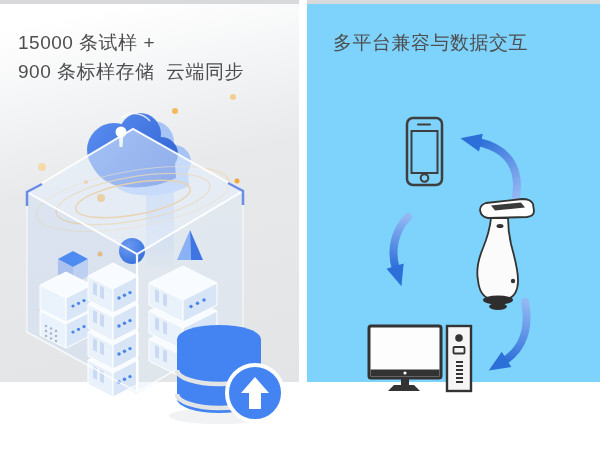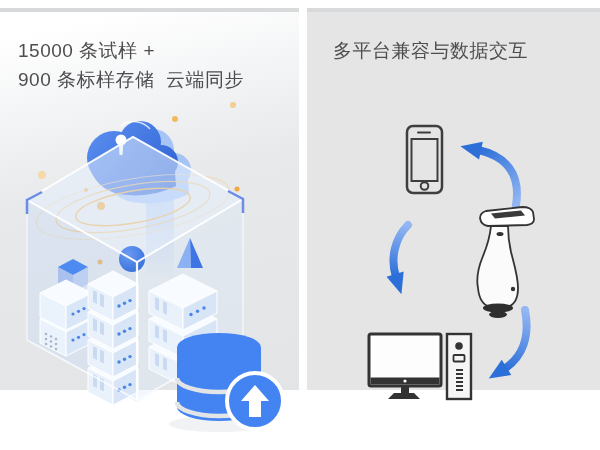--- a/index.html
+++ b/index.html
@@ -1,26 +1,26 @@
 <!DOCTYPE html>
 <html><head>
 <meta charset="utf-8">
 <style>
   html,body{margin:0;padding:0}
   body{
     width:600px;height:450px;position:relative;overflow:hidden;
     background:#ffffff;
     font-family:"Liberation Sans",sans-serif;
   }
-  .panel{position:absolute;top:8px;height:382px;box-sizing:border-box;border-top:4px solid #d8d9da}
+  .panel{position:absolute;top:0;height:382px;box-sizing:border-box;border-top:4px solid #d8d9da}
   .panel-left{
     left:0;width:299px;
     background:linear-gradient(168deg,#ffffff 6%,#f5f6f7 22%,#e8e9ea 45%,#e3e4e5 100%);
   }
-  .panel-right{left:307px;width:293px;background:#e5e5e5}
+  .panel-right{left:307px;width:293px;background:#7dd3fc}
   .gutter{position:absolute;top:0;left:299px;width:8px;height:450px;background:#ffffff}
   .title{
     position:absolute;color:#4e4e50;font-size:19px;line-height:29px;
     letter-spacing:.5px;white-space:pre;
   }
   .title-left{left:18px;top:24px}
   .title-right{left:26px;top:24px}
   .illu{position:absolute}
   .illu-left{left:0;top:90px}
   .illu-right{left:0;top:0}

